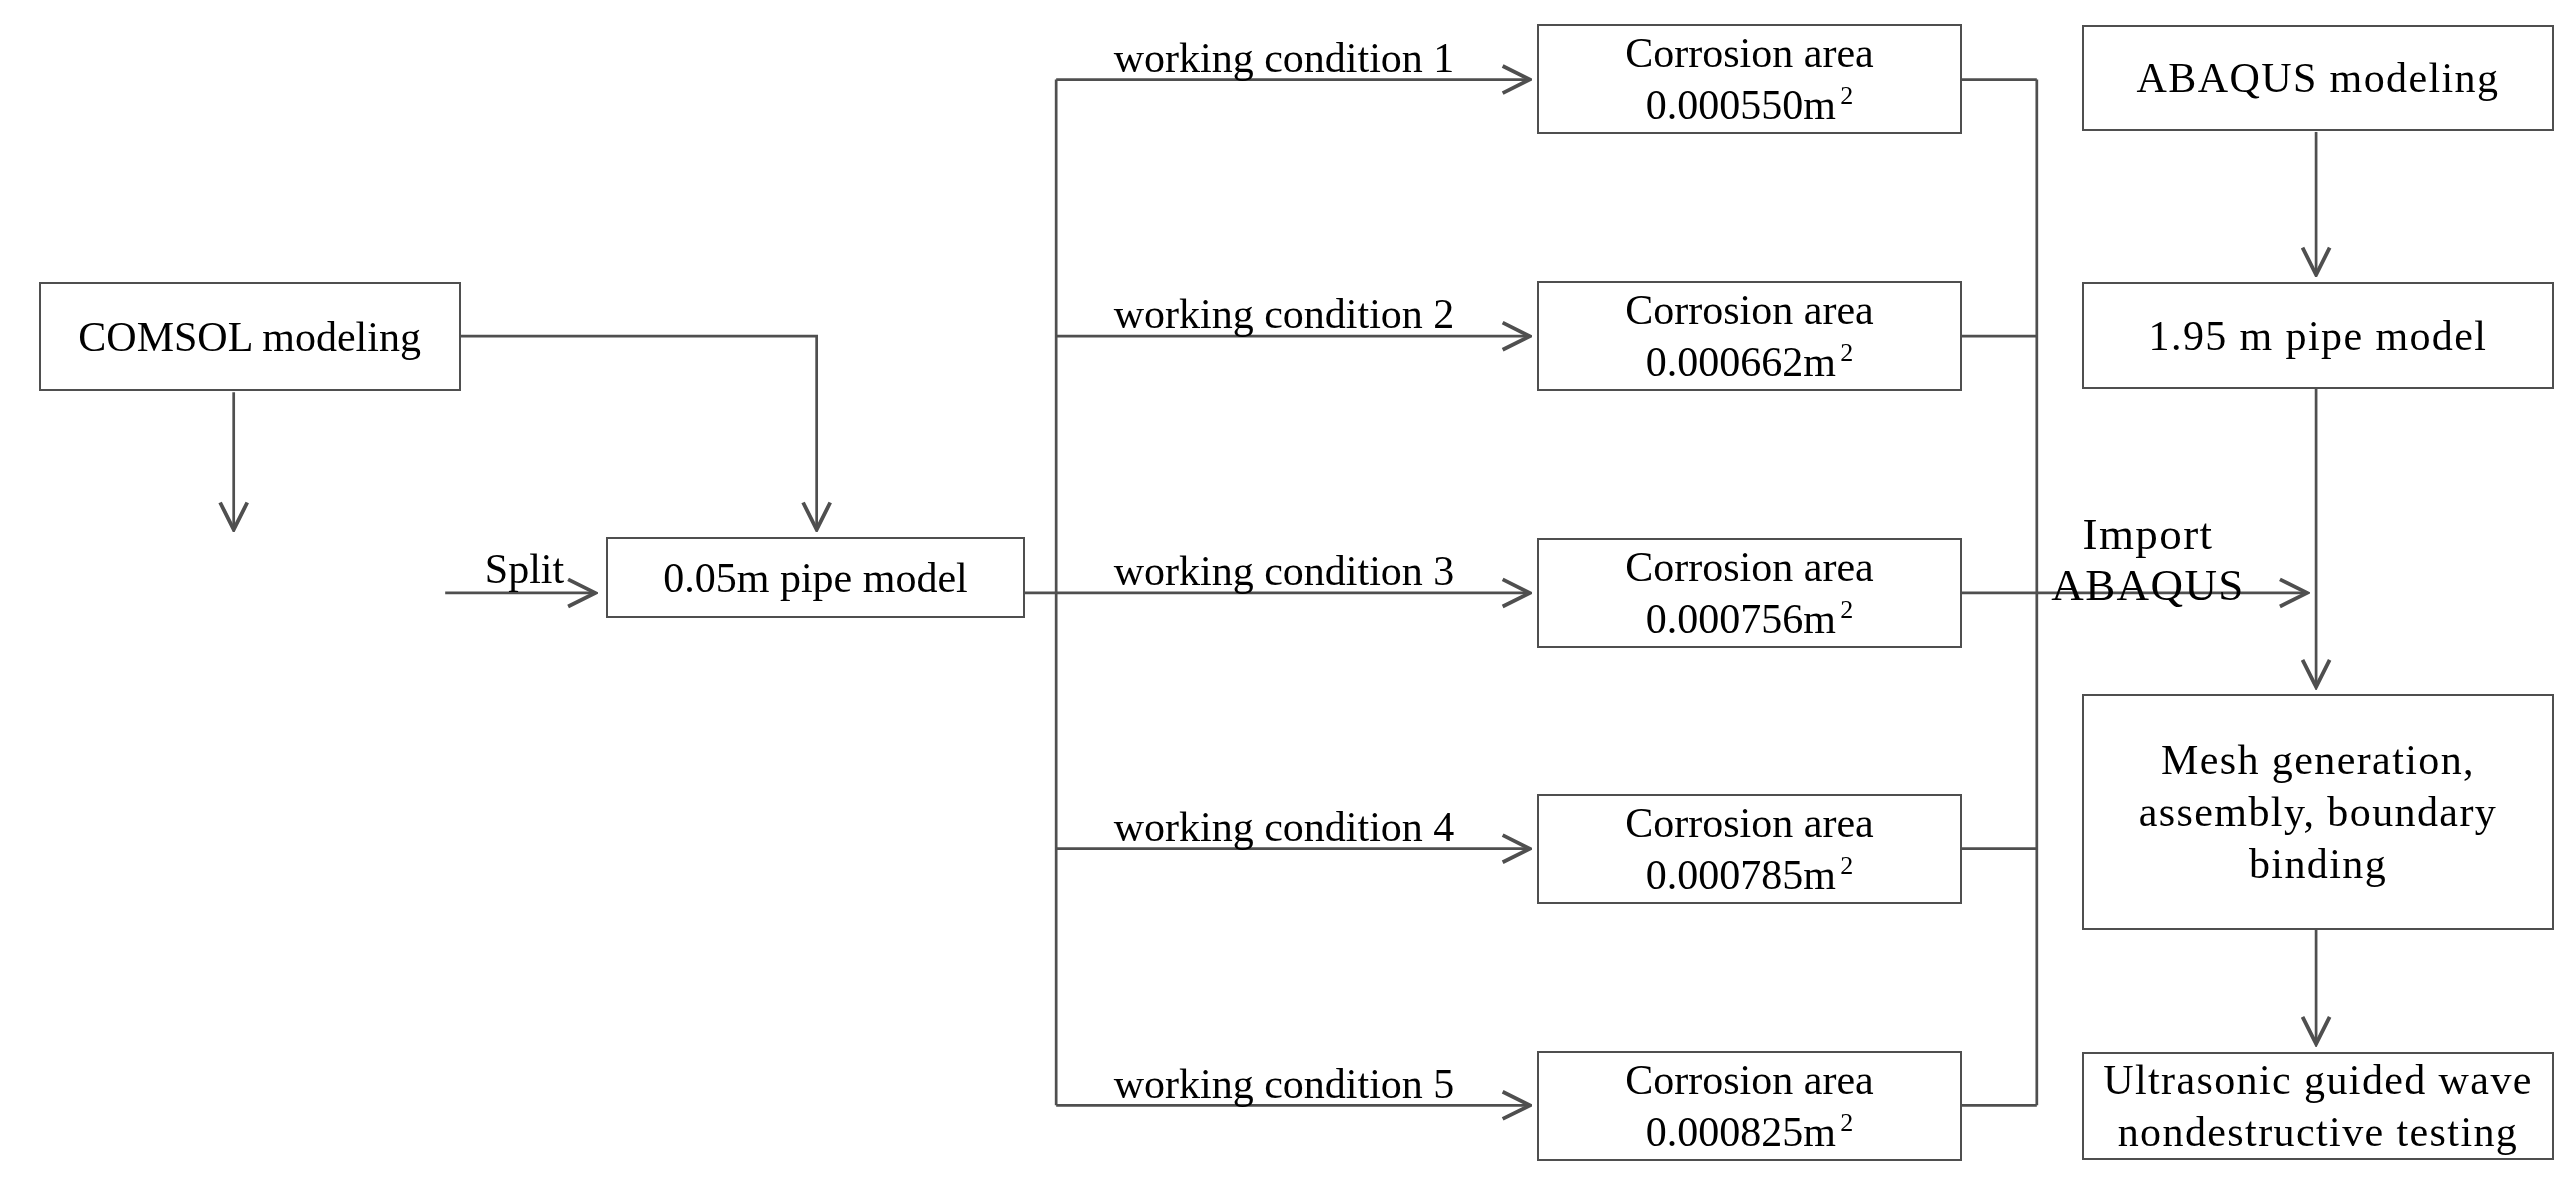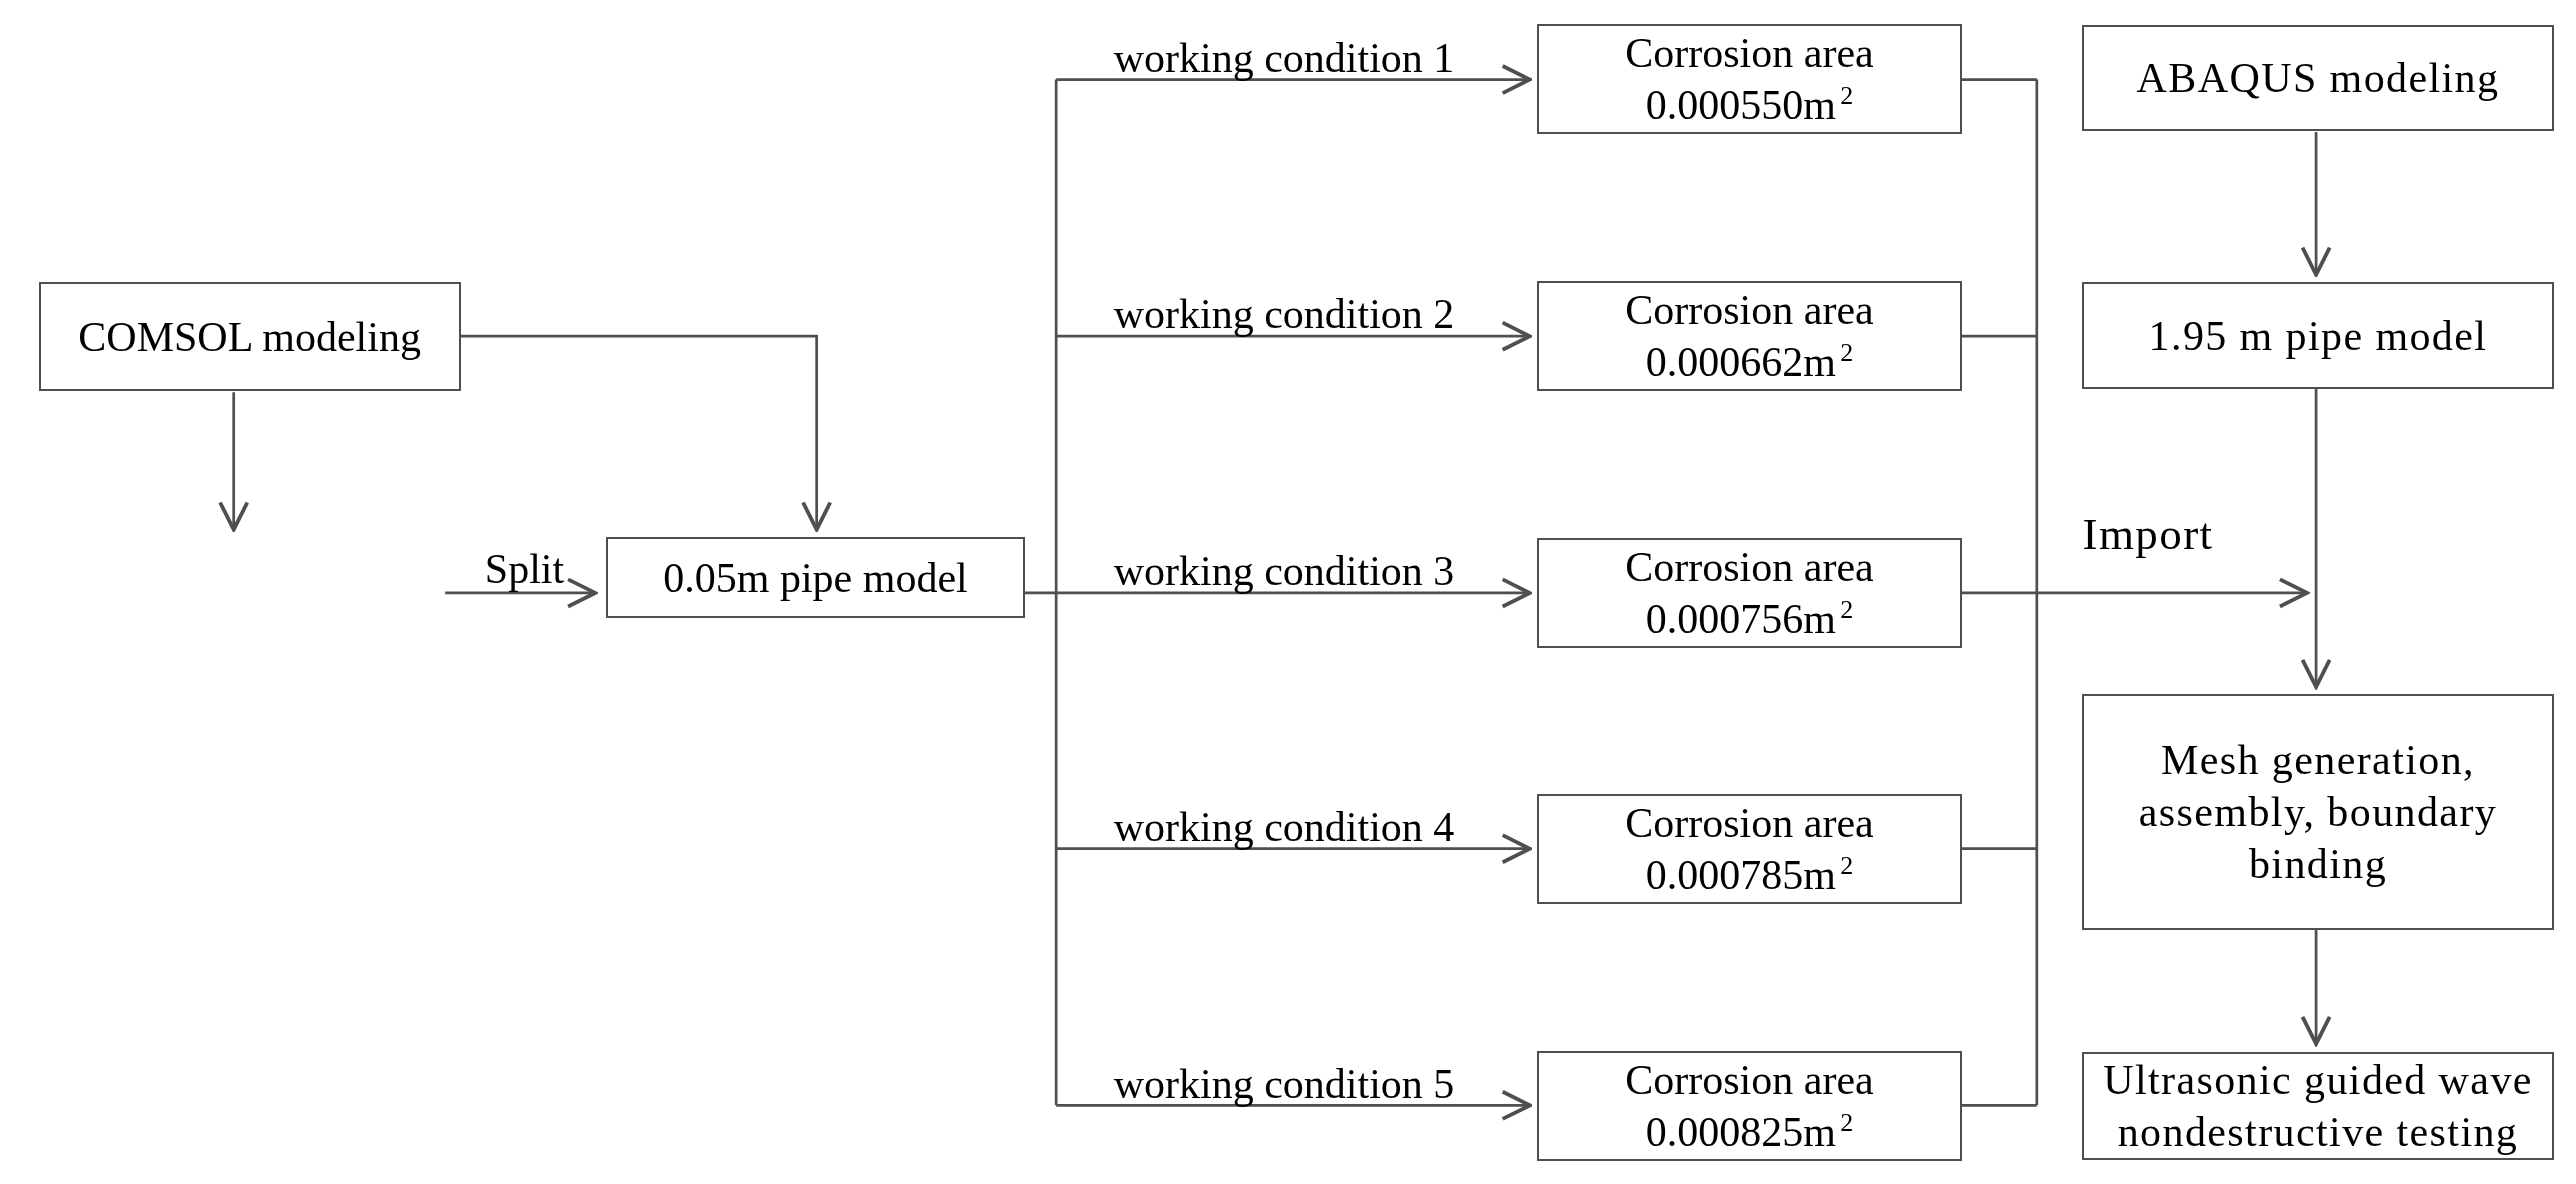--- a/index.html
+++ b/index.html
@@ -148,20 +148,21 @@
     <div class="bl">Corrosion area</div>
     <div class="bl"><span>0.000785m</span><sup>2</sup></div>
   </div>
   <div class="box" id="box-cond-4">
     <div class="bl">Corrosion area</div>
     <div class="bl"><span>0.000825m</span><sup>2</sup></div>
   </div>
 
   <div class="importlabel" id="label-import">
     <div>Import</div>
+    <div>ABAQUS</div>
   </div>
 
   <div class="box rightcol" id="box-abaqus">
     <div class="bl">ABAQUS modeling</div>
   </div>
 
   <div class="box rightcol" id="box-pipe195">
     <div class="bl">1.95 m pipe model</div>
   </div>
 

